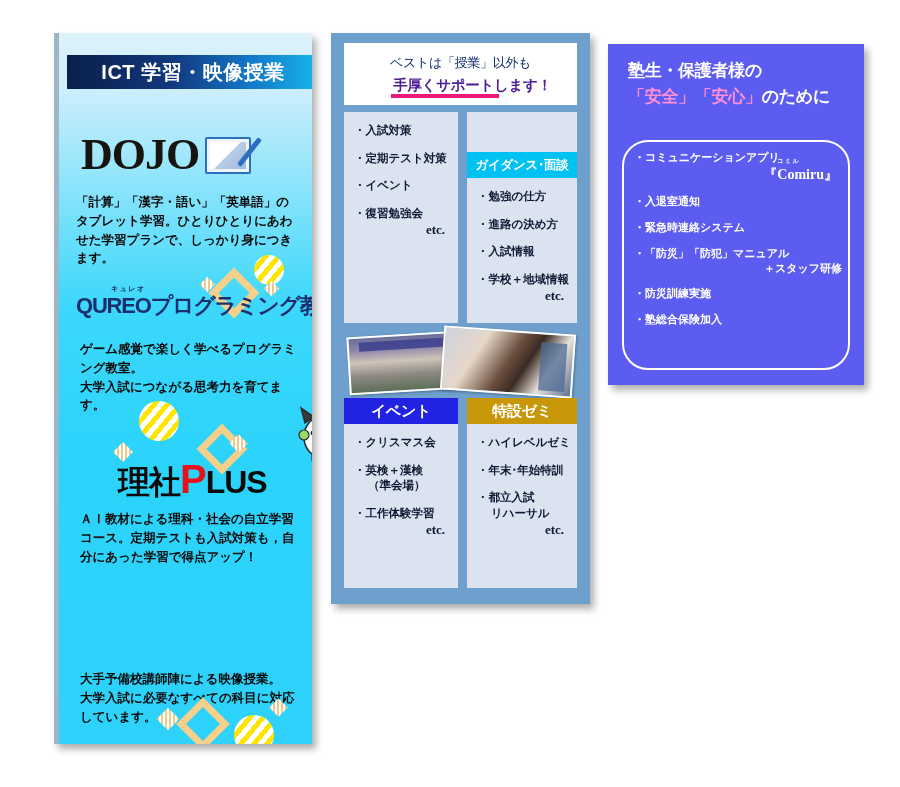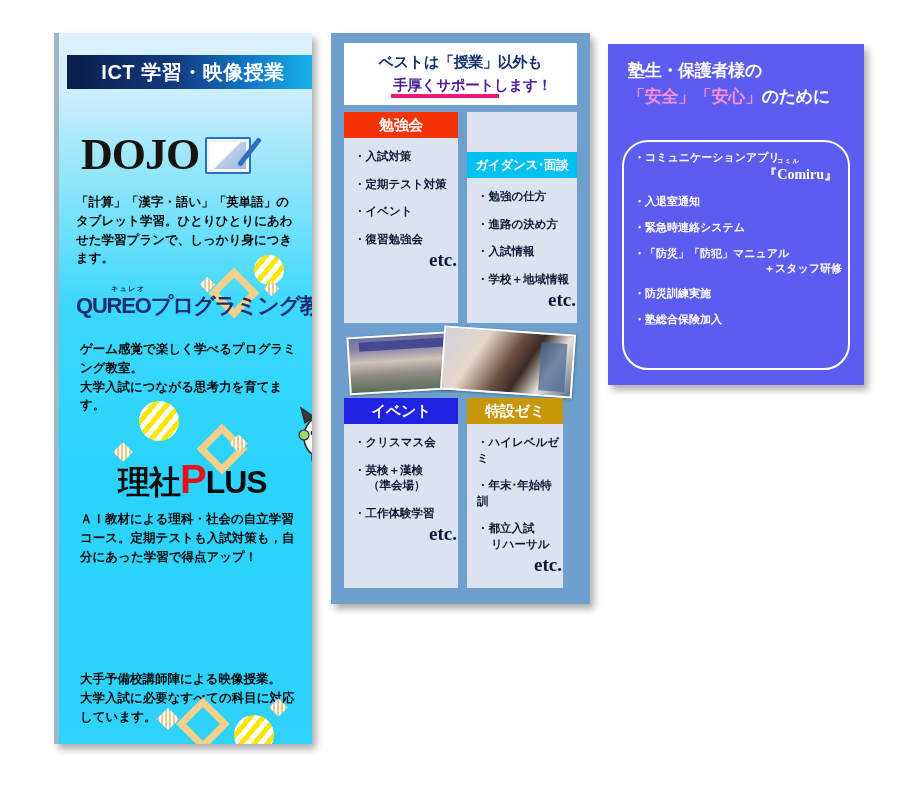--- a/index.html
+++ b/index.html
@@ -69,35 +69,35 @@
     position:absolute;left:331px;top:33px;width:259px;height:571px;
     background:#6fa0cd;
     box-shadow:4px 5px 7px rgba(0,0,0,0.32);
     overflow:hidden;
   }
   .mid-title{
     position:absolute;left:13px;top:10px;width:233px;height:62px;
     background:#ffffff;display:flex;flex-direction:column;
     align-items:center;justify-content:center;
   }
-  .mid-title .l1{font-size:15px;font-weight:bold;color:#12306e;letter-spacing:-0.3px;}
+  .mid-title .l1{font-size:13px;font-weight:normal;color:#12306e;letter-spacing:-0.3px;}
   .mid-title .l2{font-size:14.5px;font-weight:bold;color:#4c1d95;letter-spacing:-0.3px;margin-top:4px;padding-left:24px;position:relative;}
   .mid-title .underline{position:absolute;left:22px;bottom:-3px;width:108px;height:4px;background:#f0197a;}
 
   .card{position:absolute;background:#dbe3f1;}
   .card-head{height:26px;display:flex;align-items:center;justify-content:center;color:#ffffff;font-size:15px;font-weight:bold;letter-spacing:-0.3px;}
   .card-body{padding:11px 0 8px 10px;font-size:11.5px;font-weight:bold;color:#0e1a33;line-height:1.35;}
   .card-body .row{margin-bottom:12px;}
   .card-body .sub{display:block;padding-left:14px;}
-  .card-body .etc{display:block;text-align:right;padding-right:1px;font-family:"Liberation Serif","DejaVu Serif",serif;font-size:19px;}
+  .card-body .etc{display:block;text-align:right;padding-right:13px;font-family:"Liberation Serif","DejaVu Serif",serif;font-size:13px;}
 
   .c-benkyo{left:13px;top:79px;width:114px;height:211px;}
   .c-guid{left:136px;top:79px;width:110px;height:211px;}
   .c-event{left:13px;top:365px;width:114px;height:190px;}
-  .c-zemi{left:136px;top:365px;width:96px;height:190px;}
+  .c-zemi{left:136px;top:365px;width:110px;height:190px;}
   .h-benkyo{background:#f33205;}
   .h-guid{background:#00c2f2;font-size:12.5px;margin-top:40px;}
   .h-event{background:#2222e2;}
   .h-zemi{background:#c89609;}
 
   .photos{position:absolute;left:13px;top:297px;width:233px;height:62px;}
   .photo{position:absolute;border:2px solid #ffffff;overflow:hidden;box-shadow:1px 1px 3px rgba(0,0,0,0.3);}
   .photo1{left:4px;top:4px;width:108px;height:54px;transform:rotate(-3.5deg);
     background:linear-gradient(180deg,#6b6f9a 0%,#8d86a8 22%,#cfc4b8 45%,#8e8a84 70%,#5d6f57 100%);}
   .photo1::before{content:"";position:absolute;left:10px;top:4px;right:12px;height:9px;background:#3b3f8e;opacity:.85;}
@@ -189,21 +189,20 @@
   <div class="mid-panel">
     <div class="mid-title">
       <div class="l1">ベストは「授業」以外も</div>
       <div class="l2">
         <span>手厚くサポートします！</span>
         <span class="underline"></span>
       </div>
     </div>
 
     <div class="card c-benkyo">
-      <div class="card-head h-benkyo">勉強会</div>
       <div class="card-body">
         <div class="row">・入試対策</div>
         <div class="row">・定期テスト対策</div>
         <div class="row">・イベント</div>
         <div>・復習勉強会</div>
         <span class="etc">etc.</span>
       </div>
     </div>
 
     <div class="card c-guid">

